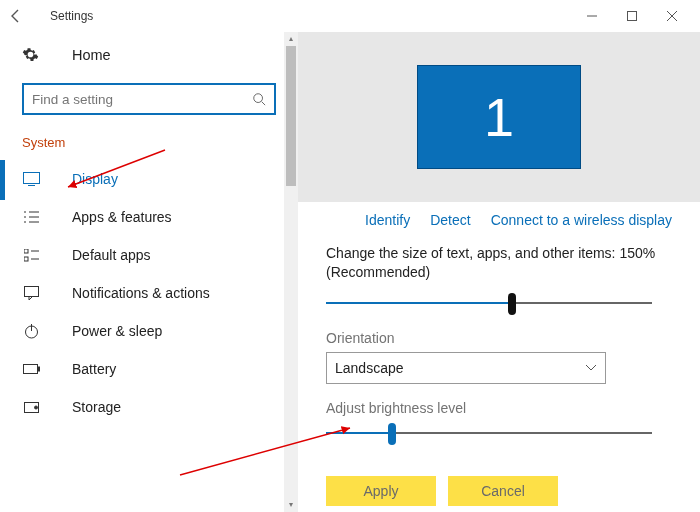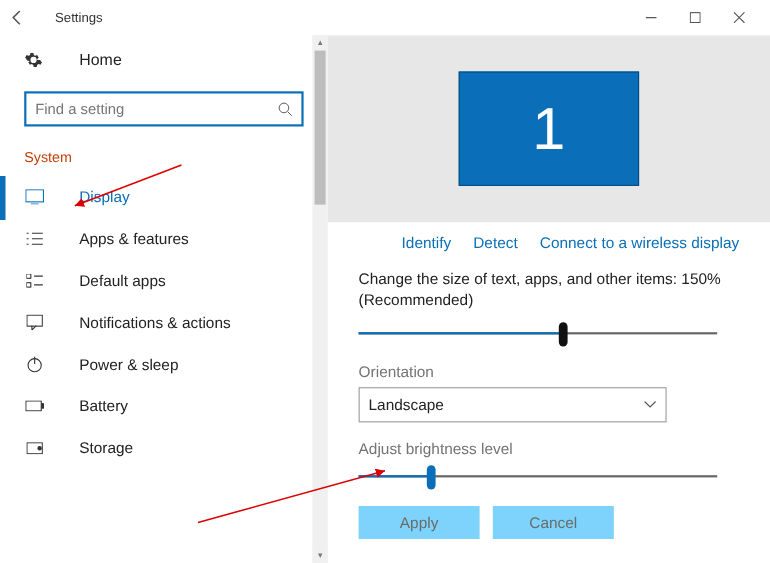--- a/index.html
+++ b/index.html
@@ -36,21 +36,21 @@
   .text-label { font-size: 14px; color: #222; line-height: 1.35; margin-bottom: 10px; }
   .slider { position: relative; height: 24px; margin-bottom: 14px; }
   .track { position: absolute; top: 10px; left: 0; right: 20px; height: 2px; background: #666; }
   .track-fill { position: absolute; top: 10px; left: 0; height: 2px; background: #0a6fb8; }
   .thumb { position: absolute; top: 1px; width: 8px; height: 22px; background: #111; border-radius: 4px; transform: translateX(-50%); }
   .thumb.blue { background: #0a6fb8; }
   .orientation-label { font-size: 14px; color: #737373; margin-bottom: 6px; }
   .select { border: 1px solid #999; height: 32px; width: 280px; display: flex; align-items: center; justify-content: space-between; padding: 0 8px; font-size: 14px; color: #222; margin-bottom: 16px; }
   .select .chev { color: #555; }
   .buttons { display: flex; gap: 12px; }
-  .btn { background: #7dd3fc; color: #6a6a6a; width: 110px; height: 30px; display: flex; align-items: center; justify-content: center; font-size: 14px; }
+  .btn { background: #fde047; color: #6a6a6a; width: 110px; height: 30px; display: flex; align-items: center; justify-content: center; font-size: 14px; margin-top: 16px; }
   .arrow { position: absolute; pointer-events: none; }
   svg { display: block; }
 </style>
 </head>
 <body>
 
 <div class="titlebar">
   <div class="back">
     <svg width="16" height="16" viewBox="0 0 16 16">
         <path d="M10 2 L4 8 L10 14" stroke="#555" stroke-width="1.4" fill="none"></path>

